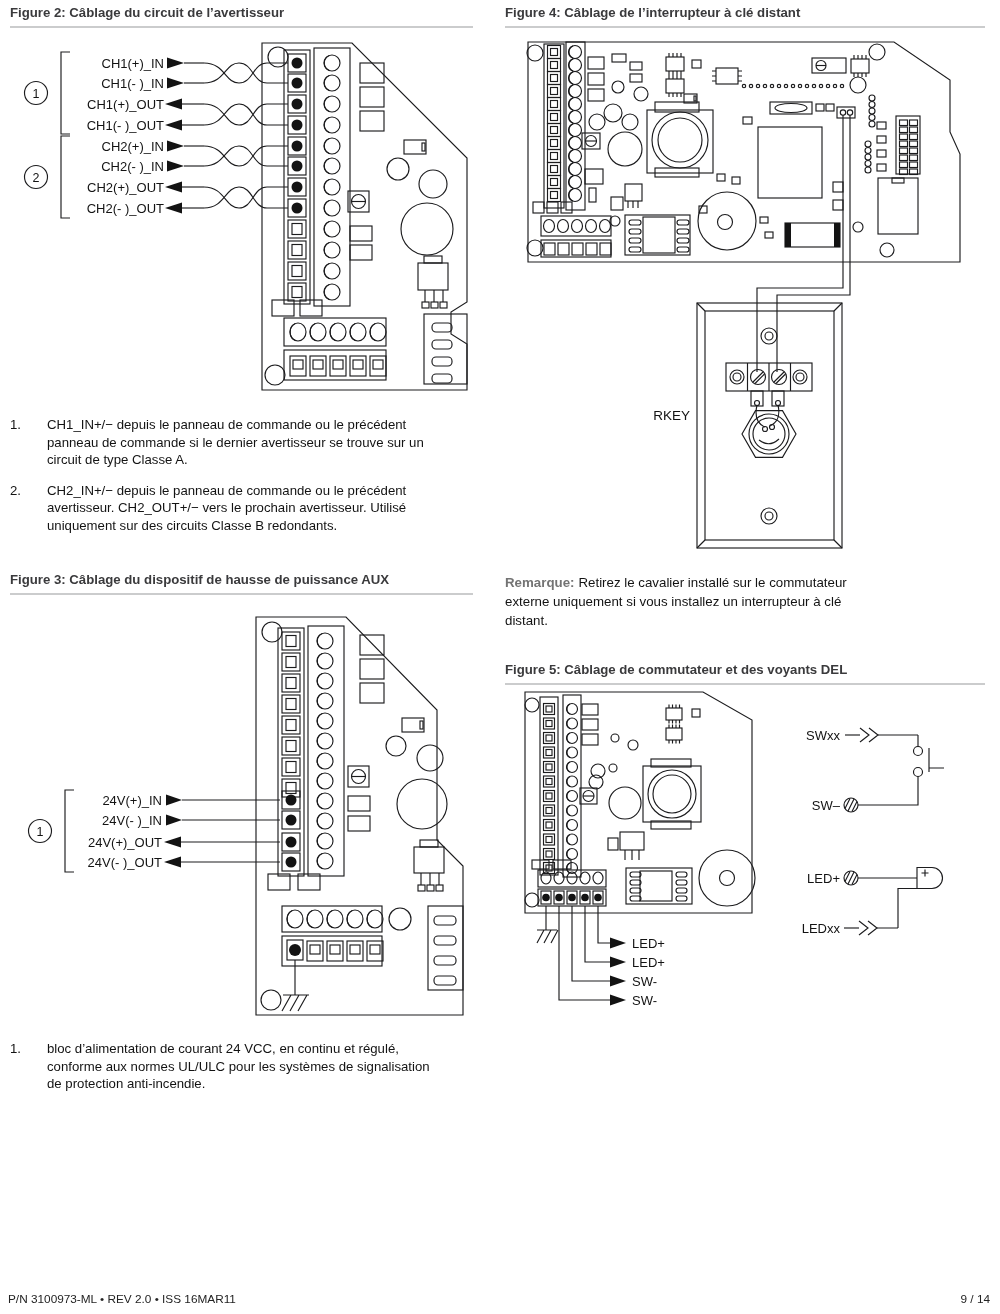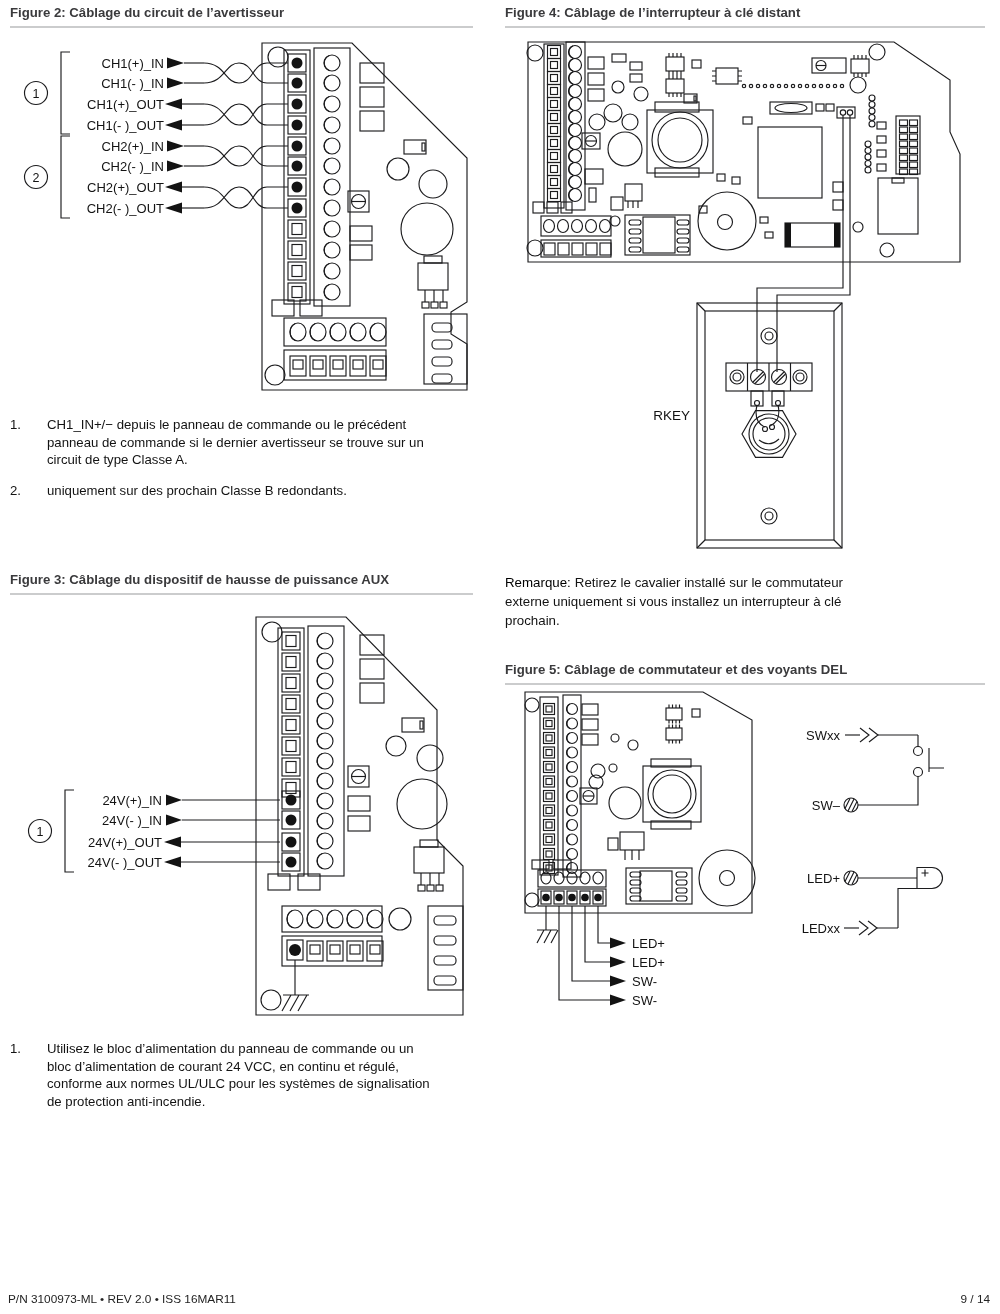--- a/index.html
+++ b/index.html
@@ -4,21 +4,21 @@
 <style>
   html,body{margin:0;padding:0;background:#fff;}
   .page{position:relative;width:1000px;height:1314px;background:#ffffff;overflow:hidden;
         font-family:"Liberation Sans",sans-serif;color:#131313;}
   .fh{position:absolute;font-size:13.2px;font-weight:bold;color:#3a3a3c;
       padding-bottom:6px;border-bottom:2px solid #cbcccd;}
   .notes{position:absolute;font-size:13.2px;line-height:17.5px;color:#131313;}
   .note{display:flex;margin-bottom:13px;}
   .note .n{width:37px;flex:none;}
   .remark{position:absolute;font-size:13.3px;line-height:19px;color:#131313;}
-  .remark .rl{font-weight:normal;color:#000000;margin-right:4px;}
+  .remark .rl{font-weight:bold;color:#737373;margin-right:4px;}
   .footer{position:absolute;top:1292px;left:0;width:1000px;font-size:11.8px;color:#232323;}
   .footer .fl{position:absolute;left:8px;text-align:center;}
   .footer .fr{position:absolute;right:10px;text-align:center;}
   .dia{position:absolute;}
   .dia *{stroke:#1c1c1e;stroke-width:1.15;fill:none;}
   .dia .f{fill:#131313;stroke:none;}
   .dia text{stroke:none;fill:#131313;font-size:13px;font-family:"Liberation Sans",sans-serif;}
   .dia text.co{font-size:12.5px;}
   .dia text.rk{font-size:13.5px;}
 </style>
@@ -182,21 +182,23 @@
       <span class="n">1.</span>
       <div>
         <div>CH1_IN+/− depuis le panneau de commande ou le précédent</div>
         <div>panneau de commande si le dernier avertisseur se trouve sur un</div>
         <div>circuit de type Classe A.</div>
       </div>
     </div>
     <div class="note">
       <span class="n">2.</span>
       <div>
-        <div>uniquement sur des prochain Classe B redondants.</div>
+        <div>CH2_IN+/− depuis le panneau de commande ou le précédent</div>
+        <div>avertisseur. CH2_OUT+/− vers le prochain avertisseur. Utilisé</div>
+        <div>uniquement sur des circuits Classe B redondants.</div>
       </div>
     </div>
   </div>
 
   <div class="fh" style="left:10px;top:572px;width:463px">Figure 3: Câblage du dispositif de hausse de puissance AUX</div>
 
   <svg class="dia" style="left:14px;top:600px" width="464" height="432" viewBox="0 0 464 432">
     <defs>
       <g id="b-dot">
           <rect x="-9" y="-9" width="18" height="18"></rect>
@@ -325,21 +327,20 @@
       <path d="M60,190 H51 V272 H60"></path>
       <circle cx="26" cy="231" r="11.5"></circle>
       <text class="co" x="26" y="235.5" text-anchor="middle">1</text>
     </g>
   </svg>
 
   <div class="notes" style="left:10px;top:1040px;width:465px">
     <div class="note">
       <span class="n">1.</span>
       <div>
-        <div>Utilisez le bloc d’alimentation du panneau de commande ou un</div>
         <div>bloc d’alimentation de courant 24 VCC, en continu et régulé,</div>
         <div>conforme aux normes UL/ULC pour les systèmes de signalisation</div>
         <div>de protection anti-incendie.</div>
       </div>
     </div>
   </div>
 
   <div class="fh" style="left:505px;top:5px;width:480px">Figure 4: Câblage de l’interrupteur à clé distant</div>
 
   <svg class="dia" style="left:508px;top:36px" width="477" height="524" viewBox="0 0 477 524">
@@ -578,21 +579,21 @@
       <circle cx="257" cy="393" r="2.5"></circle>
         <circle cx="264" cy="391" r="2.5"></circle>
     </g>
 
     <text class="rk" x="182" y="384" text-anchor="end">RKEY</text>
   </svg>
 
   <div class="remark" style="left:505px;top:573px;width:480px">
     <div><span class="rl">Remarque:</span><span>Retirez le cavalier installé sur le commutateur</span></div>
     <div>externe uniquement si vous installez un interrupteur à clé</div>
-    <div>prochain.</div>
+    <div>distant.</div>
   </div>
 
   <div class="fh" style="left:505px;top:662px;width:480px">Figure 5: Câblage de commutateur et des voyants DEL</div>
 
   <svg class="dia" style="left:508px;top:682px" width="477" height="332" viewBox="0 0 477 332">
     <defs>
       <g id="d-sq">
           <rect x="-5.5" y="-5.5" width="11" height="11"></rect>
           <rect x="-3" y="-3" width="6" height="6"></rect>
         </g>

